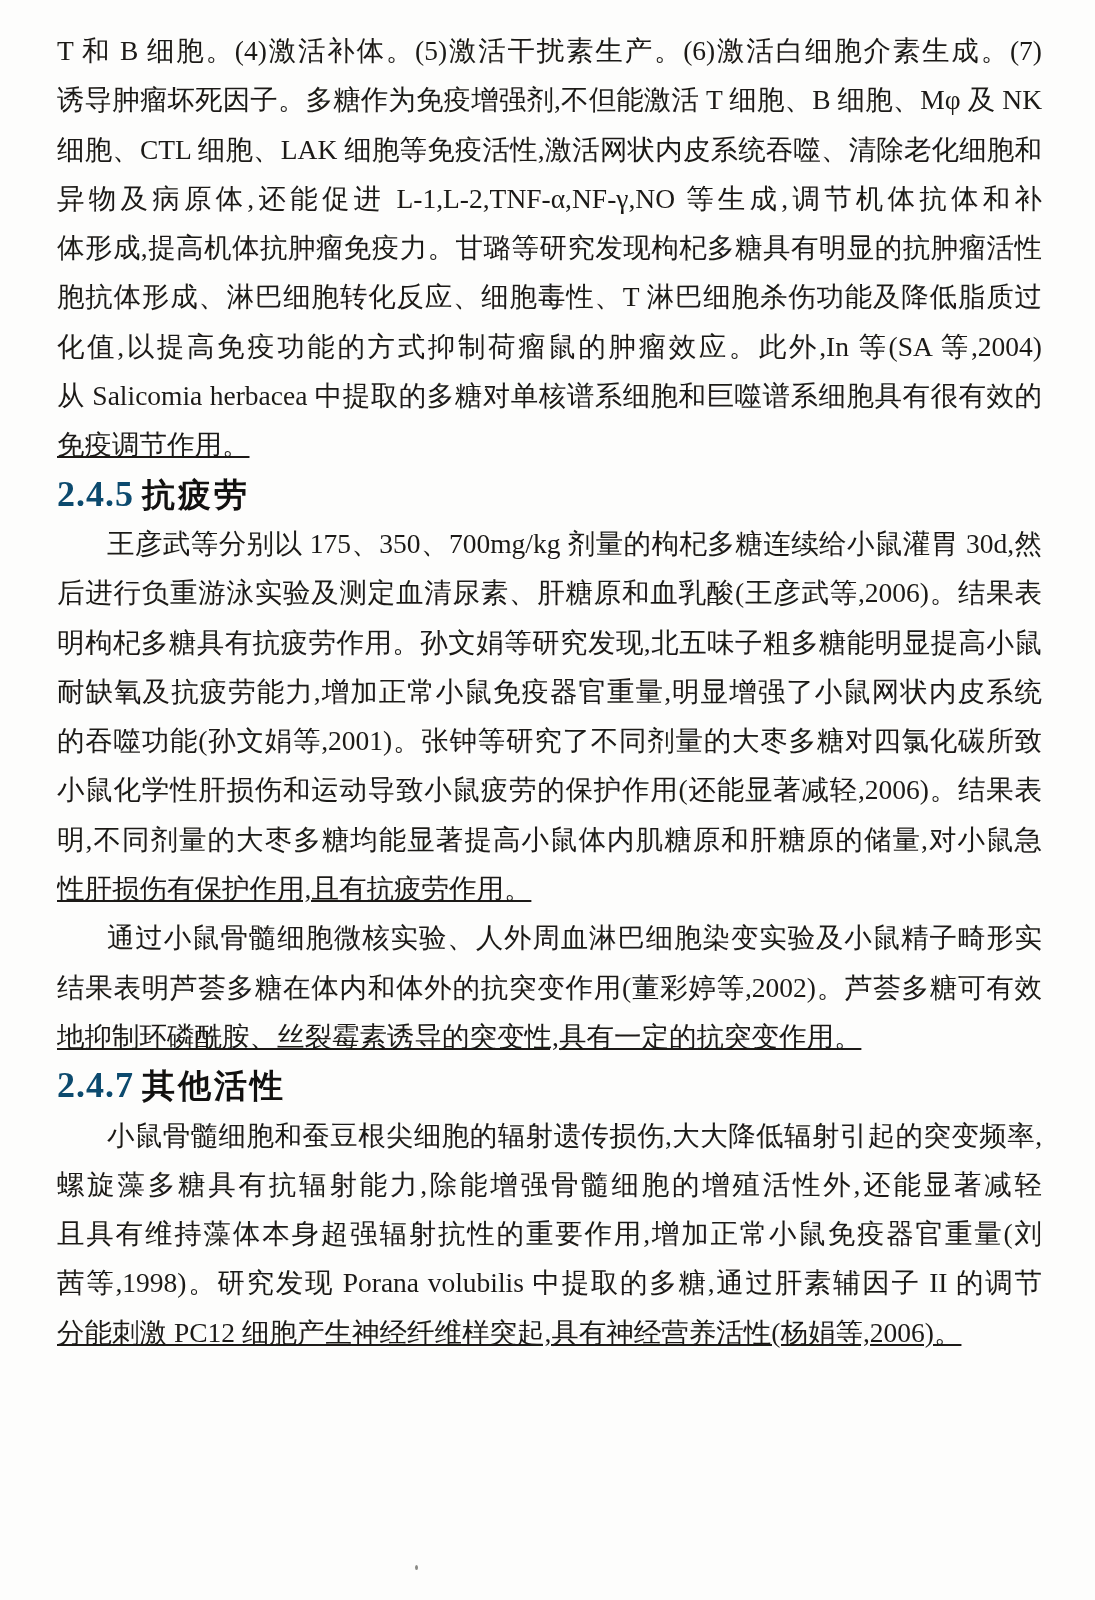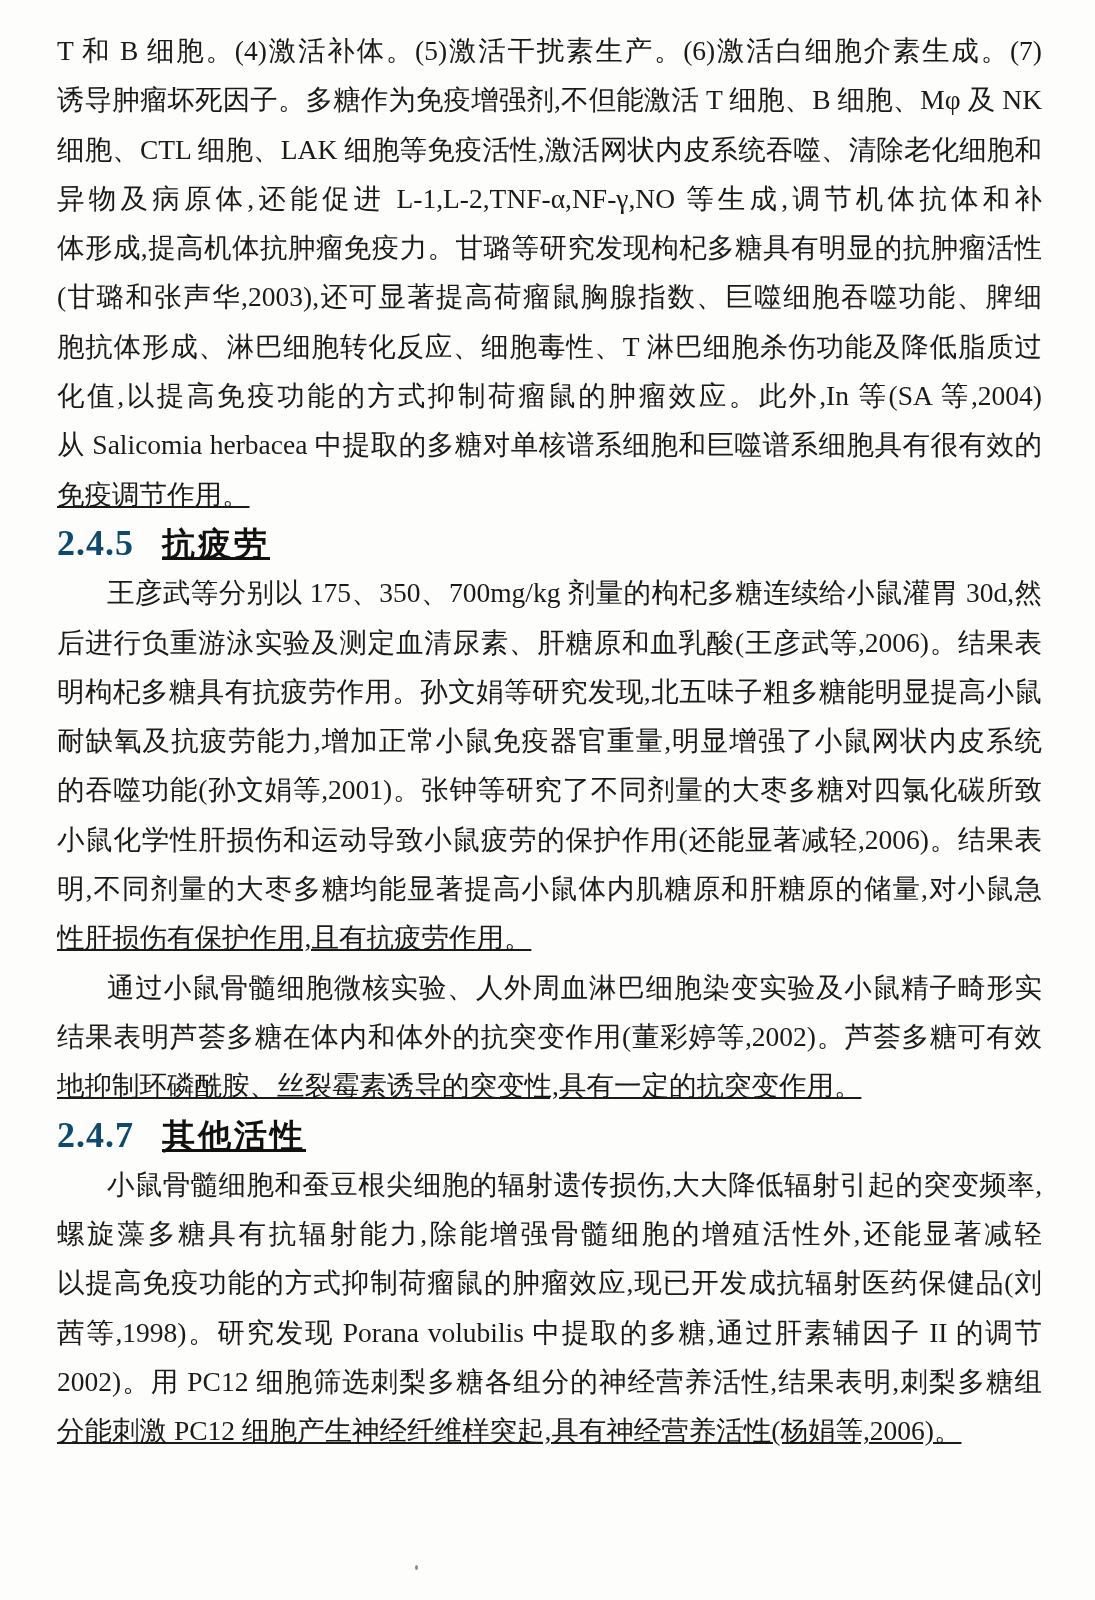--- a/index.html
+++ b/index.html
@@ -40,24 +40,23 @@
     font-family: "Liberation Serif", "DejaVu Serif", serif;
     font-weight: bold;
     font-size: 36px;
     letter-spacing: 1px;
     color: #0c4a6e;
   }
   .h-title {
     font-family: "Liberation Sans", "DejaVu Sans", sans-serif;
     font-weight: bold;
     font-size: 33px;
-    margin-left: 28px;
+    margin-left: 8px;
     letter-spacing: 3px;
     color: #121110;
-    text-decoration: underline;
   }
   .speck {
     position: absolute;
     width: 4px;
     height: 4px;
     border-radius: 50%;
     background: #8a8a85;
   }
   .speck.s1 { left: 444px; top: 1185px; }
   .speck.s2 { left: 415px; top: 1565px; width: 3px; height: 5px; }
@@ -66,21 +65,20 @@
 <body>
 
 <div class="page">
   <div class="content">
       <div class="para">
         <div class="line">T 和 B 细胞。(4)激活补体。(5)激活干扰素生产。(6)激活白细胞介素生成。(7)</div>
         <div class="line">诱导肿瘤坏死因子。多糖作为免疫增强剂,不但能激活 T 细胞、B 细胞、Mφ 及 NK</div>
         <div class="line">细胞、CTL 细胞、LAK 细胞等免疫活性,激活网状内皮系统吞噬、清除老化细胞和</div>
         <div class="line">异物及病原体,还能促进 L-1,L-2,TNF-α,NF-γ,NO 等生成,调节机体抗体和补</div>
         <div class="line">体形成,提高机体抗肿瘤免疫力。甘璐等研究发现枸杞多糖具有明显的抗肿瘤活性</div>
-        <div class="line">(甘璐和张声华,2003),还可显著提高荷瘤鼠胸腺指数、巨噬细胞吞噬功能、脾细</div>
         <div class="line">胞抗体形成、淋巴细胞转化反应、细胞毒性、T 淋巴细胞杀伤功能及降低脂质过氧</div>
         <div class="line">化值,以提高免疫功能的方式抑制荷瘤鼠的肿瘤效应。此外,In 等(SA 等,2004)</div>
         <div class="line">从 Salicomia herbacea 中提取的多糖对单核谱系细胞和巨噬谱系细胞具有很有效的</div>
         <div class="line last">免疫调节作用。</div>
       </div>
       <div class="heading"><span class="h-num">2.4.5</span><span class="h-title">抗疲劳</span></div>
       <div class="para indent">
         <div class="line">王彦武等分别以 175、350、700mg/kg 剂量的枸杞多糖连续给小鼠灌胃 30d,然</div>
         <div class="line">后进行负重游泳实验及测定血清尿素、肝糖原和血乳酸(王彦武等,2006)。结果表</div>
         <div class="line">明枸杞多糖具有抗疲劳作用。孙文娟等研究发现,北五味子粗多糖能明显提高小鼠</div>
@@ -92,21 +90,20 @@
       </div>
       <div class="para indent">
         <div class="line">通过小鼠骨髓细胞微核实验、人外周血淋巴细胞染变实验及小鼠精子畸形实验,</div>
         <div class="line">结果表明芦荟多糖在体内和体外的抗突变作用(董彩婷等,2002)。芦荟多糖可有效</div>
         <div class="line last">地抑制环磷酰胺、丝裂霉素诱导的突变性,具有一定的抗突变作用。</div>
       </div>
       <div class="heading"><span class="h-num">2.4.7</span><span class="h-title">其他活性</span></div>
       <div class="para indent">
         <div class="line">小鼠骨髓细胞和蚕豆根尖细胞的辐射遗传损伤,大大降低辐射引起的突变频率,而</div>
         <div class="line">螺旋藻多糖具有抗辐射能力,除能增强骨髓细胞的增殖活性外,还能显著减轻</div>
-        <div class="line">以提高免疫功能的方式抑制荷瘤鼠的肿瘤效应,现已开发成抗辐射医药保健品(刘</div>
+        <div class="line">且具有维持藻体本身超强辐射抗性的重要作用,增加正常小鼠免疫器官重量(刘</div>
         <div class="line">茜等,1998)。研究发现 Porana volubilis 中提取的多糖,通过肝素辅因子 II 的调节</div>
-        <div class="line">2002)。用 PC12 细胞筛选刺梨多糖各组分的神经营养活性,结果表明,刺梨多糖组</div>
         <div class="line last">分能刺激 PC12 细胞产生神经纤维样突起,具有神经营养活性(杨娟等,2006)。</div>
       </div>
     </div>
   <div class="speck s1"></div>
   <div class="speck s2"></div>
 </div>
 
 </body></html>

